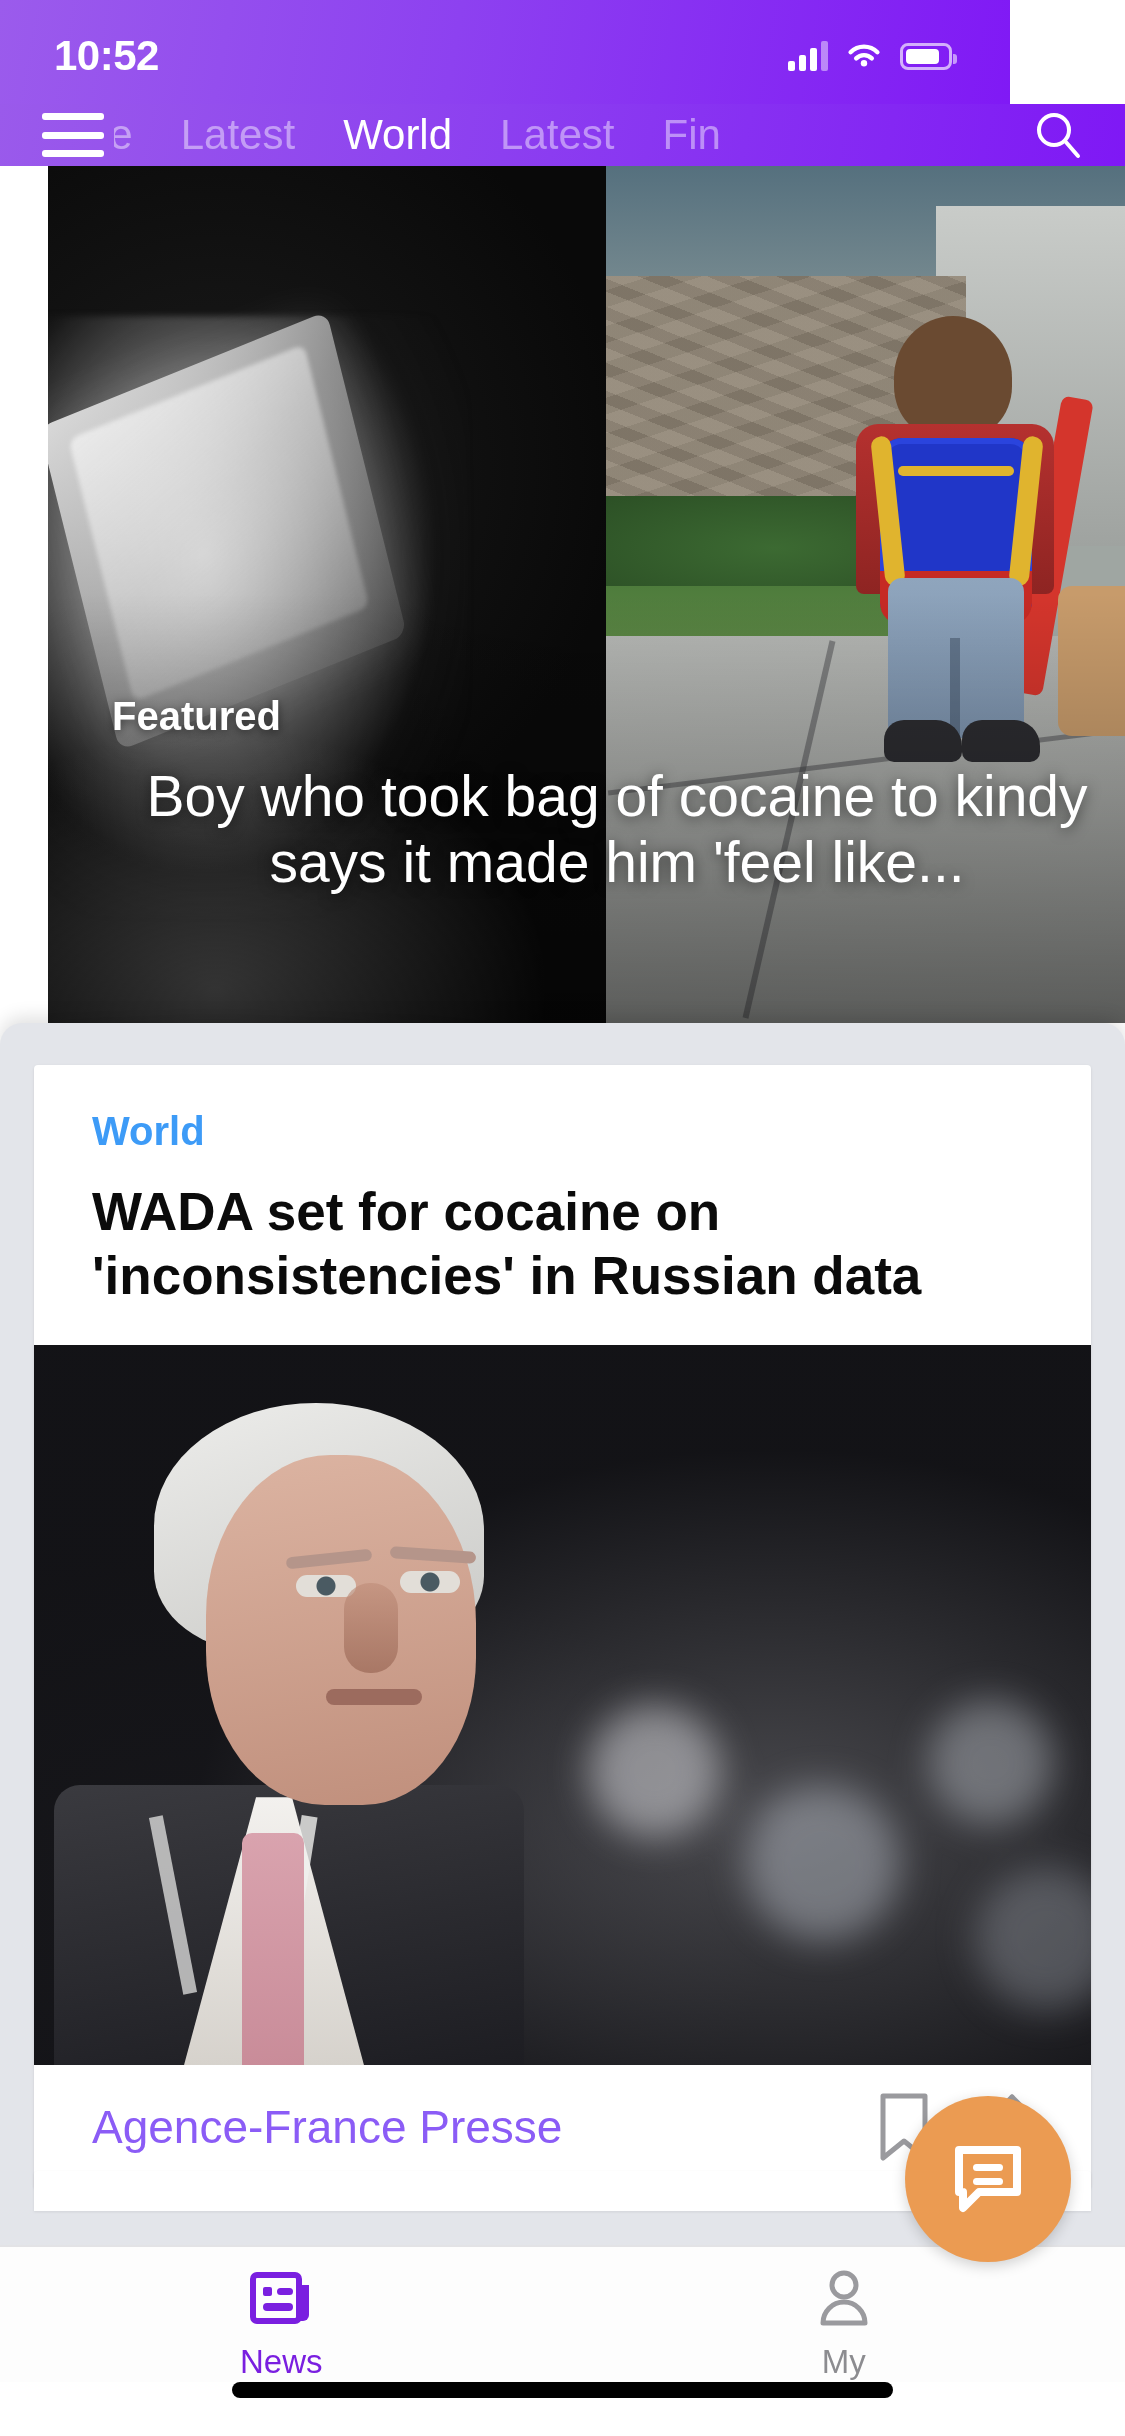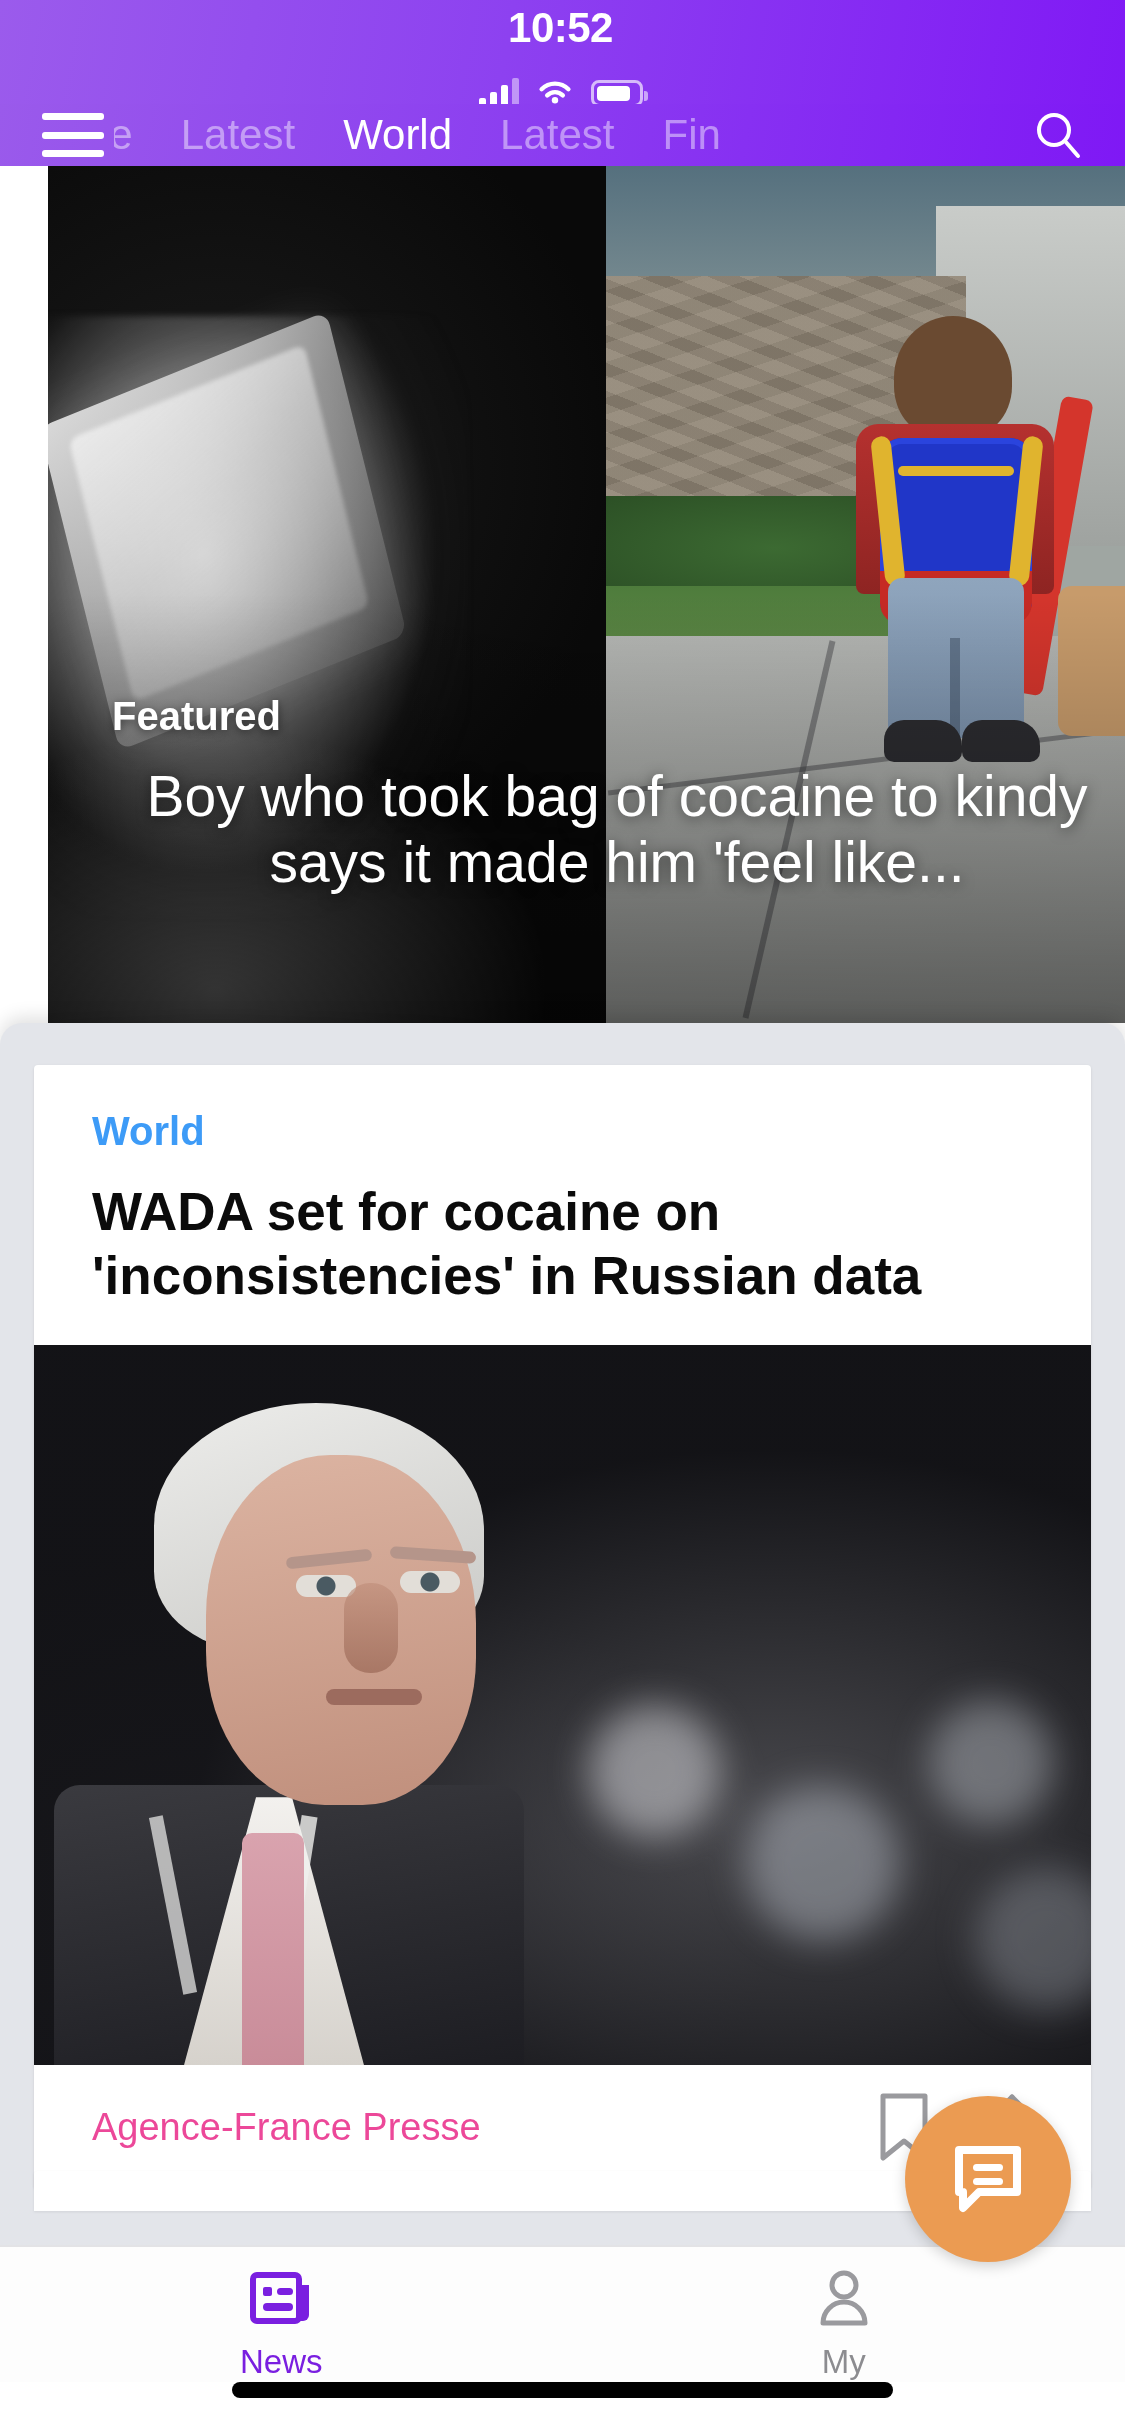--- a/index.html
+++ b/index.html
@@ -6,25 +6,24 @@
   html, body {
     width:1125px; height:2436px;
     font-family:"Liberation Sans", sans-serif;
     background:#ffffff;
     overflow:hidden;
   }
   .phone { position:relative; width:1125px; height:2436px; background:#fff; }
 
   
   .statusbar{
-    position:absolute; top:0; left:0; width:1125px; height:108px;
+    position:absolute; top:0; left:0; width:1010px; height:108px;
     background:linear-gradient(100deg,#9b5bec 0%,#8d41f0 45%,#8019f5 100%);
     display:flex; align-items:center; justify-content:space-between;
     padding:0 58px 0 54px;
-    flex-direction:column;
   }
   .sb-time{ color:#fff; font-size:42px; font-weight:700; letter-spacing:-.5px; margin-top:4px; }
   .sb-right{ display:flex; align-items:center; gap:18px; margin-top:4px; }
   .sig{ display:flex; align-items:flex-end; gap:4px; height:30px; }
   .sig i{ display:block; width:7px; background:#fff; border-radius:2px; }
   .sig i:nth-child(1){height:10px;}
   .sig i:nth-child(2){height:16px;}
   .sig i:nth-child(3){height:23px;}
   .sig i:nth-child(4){height:30px; background:rgba(255,255,255,.45);}
   .wifi{ width:36px; height:28px; }
@@ -192,21 +191,21 @@
           clip-path:polygon(40% 0,60% 0,100% 100%,0 100%); }
   .tie{ position:absolute; left:208px; top:488px; width:62px; height:232px;
         background:linear-gradient(180deg,#d9a3ae,#c98c99); border-radius:10px 10px 0 0; }
   .lanyard{ position:absolute; left:252px; top:470px; width:16px; height:200px;
          background:rgba(240,240,238,.8); transform:rotate(9deg); }
   .lanyard2{ position:absolute; left:132px; top:470px; width:14px; height:180px;
          background:rgba(240,240,238,.7); transform:rotate(-11deg); }
 
   .card-foot{ display:flex; align-items:center; justify-content:space-between;
               padding:0 50px 0 58px; height:124px; background:#fff; }
-  .src{ color:#ec4899; font-size:38px; }
+  .src{ color:#8b5cf6; font-size:46px; }
   .foot-icons{ display:flex; align-items:center; gap:52px; }
 
   
   .card2{
     position:absolute; top:1148px; left:34px; width:1057px; height:40px;
     background:#fff; border-radius:4px 4px 0 0; box-shadow:0 1px 3px rgba(0,0,0,.08);
   }
 
   
   .fab{

